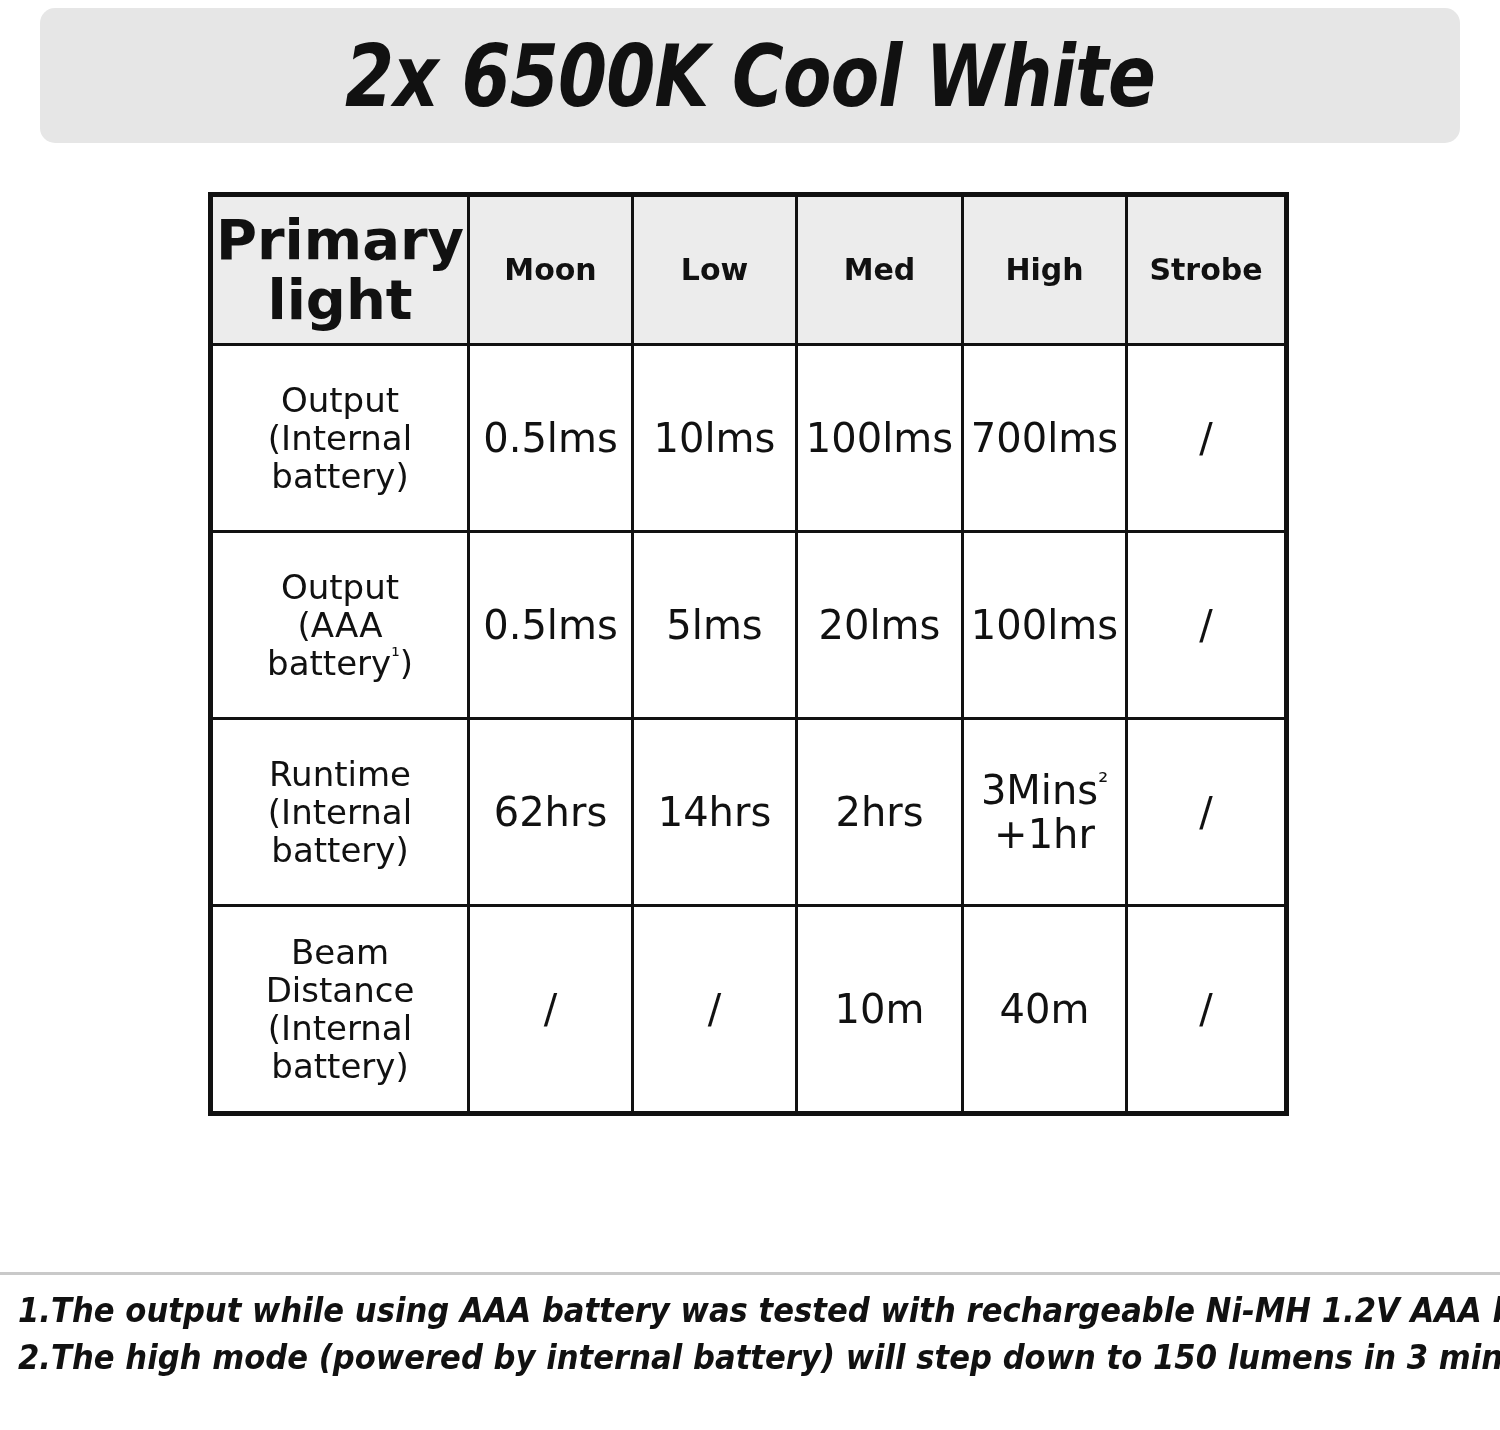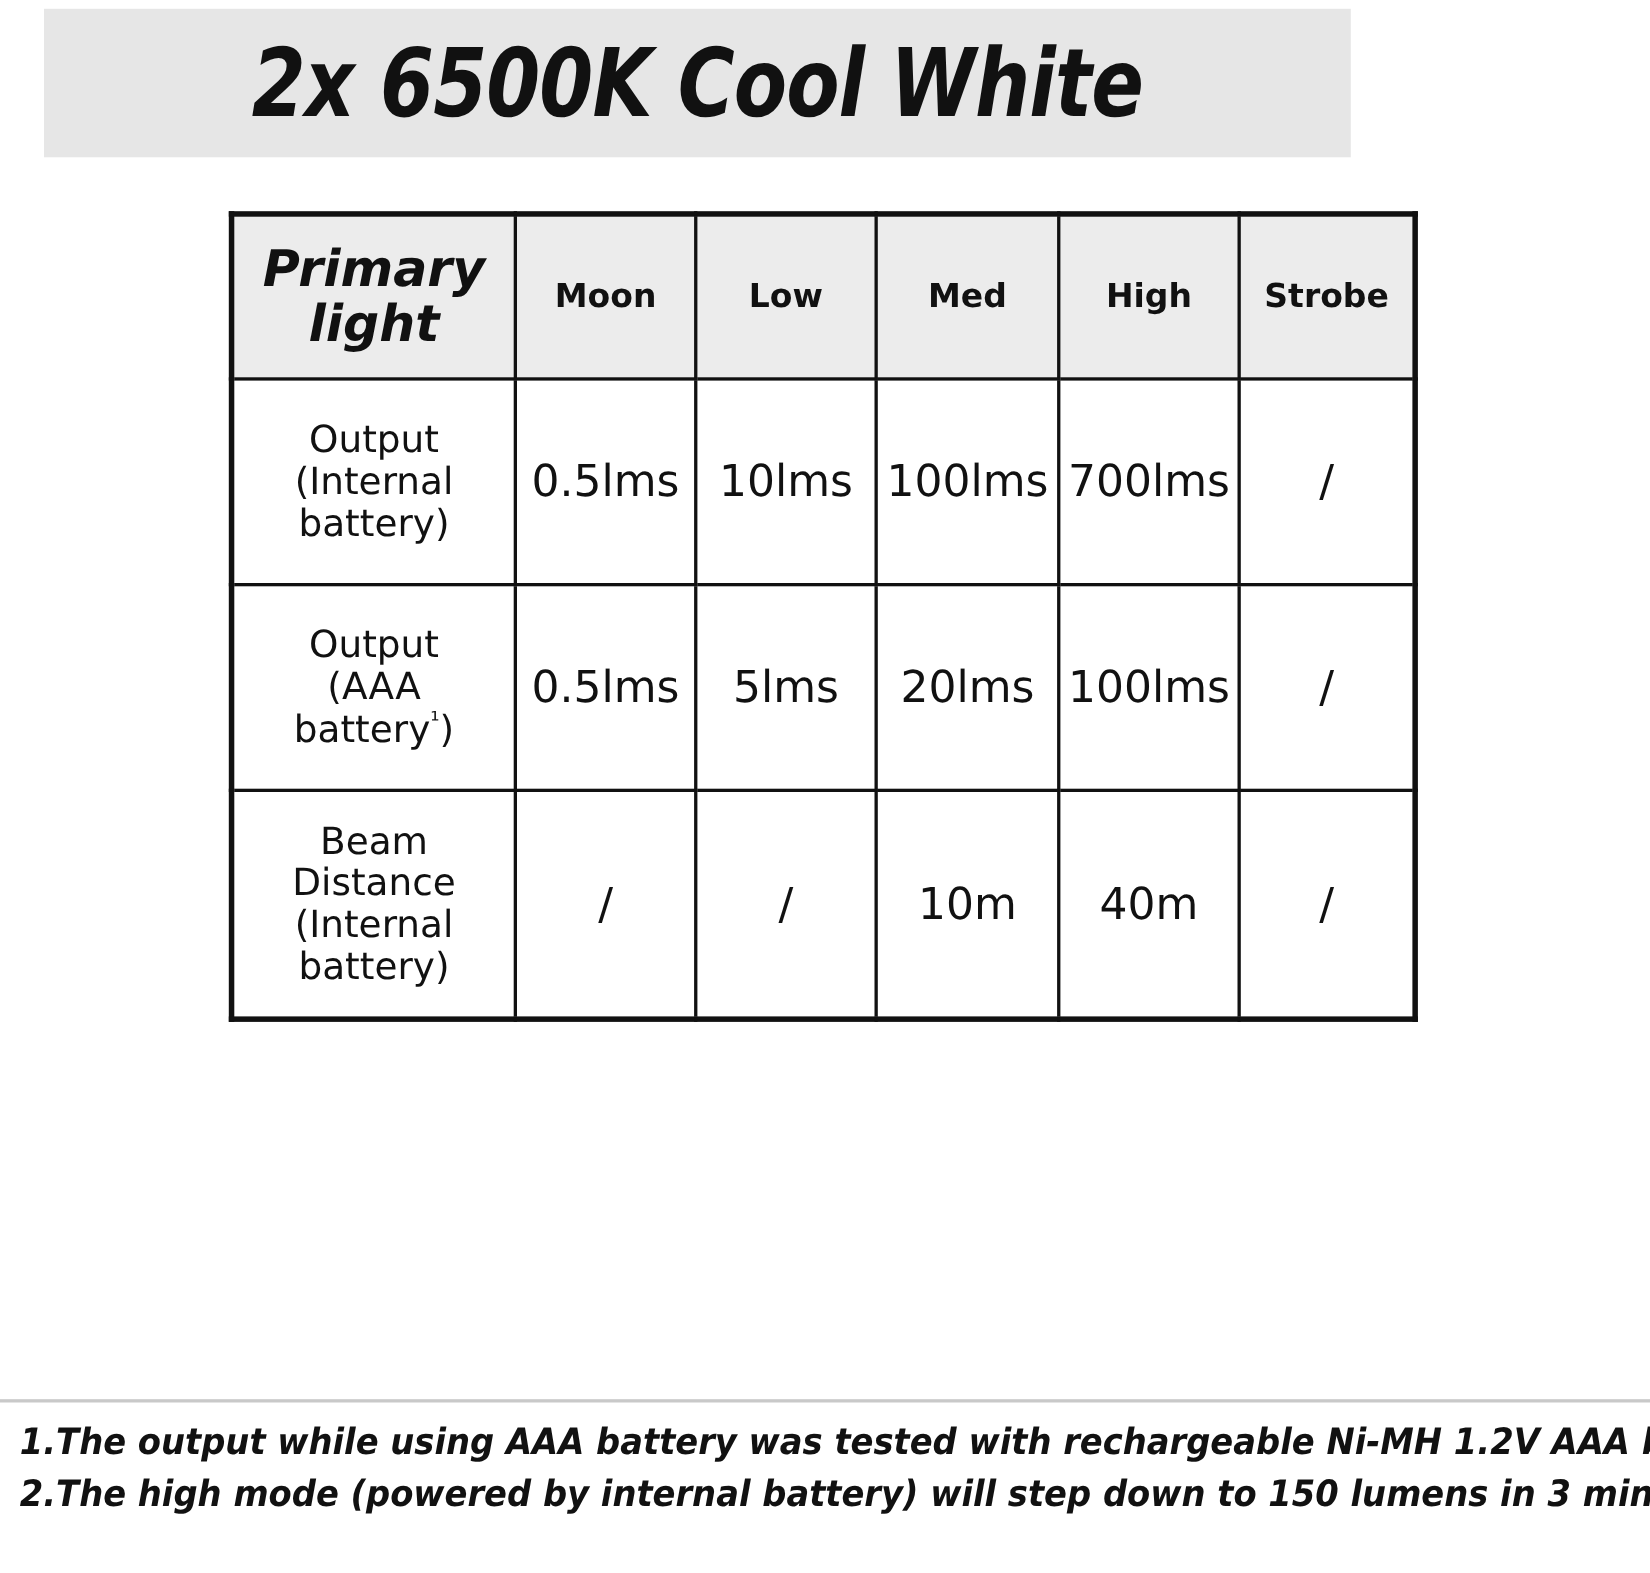--- a/index.html
+++ b/index.html
@@ -20,26 +20,27 @@
     height: 1430px;
     position: relative;
     box-sizing: border-box;
   }
 
   
   .title-banner {
     position: absolute;
     left: 40px;
     top: 8px;
-    width: 1188px;
+    width: 1420px;
     height: 135px;
     background: #e6e6e6;
     display: flex;
     align-items: center;
     justify-content: center;
+    border-radius: 15px;
   }
   .title-text {
     font-family: "DejaVu Sans", sans-serif;
     font-size: 86px;
     font-weight: bold;
     font-style: italic;
     letter-spacing: -1px;
     color: #111111;
     transform: scaleX(0.82);
     white-space: nowrap;
@@ -74,23 +75,22 @@
   col.c5 { width: 160px; }
 
   thead th {
     background: #ececec;
     height: 146px;
     font-size: 30px;
     font-weight: bold;
     line-height: 1.05;
   }
   thead th.primary {
-    font-size: 46px;
+    font-size: 56px;
     line-height: 1.08;
-    font-style: italic;
   }
 
   tbody td.rowlabel {
     font-size: 34px;
     font-weight: normal;
     line-height: 1.12;
     padding: 4px 2px;
   }
   tbody td.val {
     font-size: 40px;
@@ -174,20 +174,28 @@
           <td class="val">/</td>
         </tr>
         <tr class="r1">
           <td class="rowlabel">Output<br>(AAA<br>battery<span class="sup">¹</span>)</td>
           <td class="val">0.5lms</td>
           <td class="val">5lms</td>
           <td class="val">20lms</td>
           <td class="val">100lms</td>
           <td class="val">/</td>
         </tr>
+        <tr class="r2">
+          <td class="rowlabel">Runtime<br>(Internal<br>battery)</td>
+          <td class="val">62hrs</td>
+          <td class="val">14hrs</td>
+          <td class="val">2hrs</td>
+          <td class="val">3Mins<span class="sup">²</span><br>+1hr</td>
+          <td class="val">/</td>
+        </tr>
         <tr class="r4">
           <td class="rowlabel">Beam<br>Distance<br>(Internal<br>battery)</td>
           <td class="val">/</td>
           <td class="val">/</td>
           <td class="val">10m</td>
           <td class="val">40m</td>
           <td class="val">/</td>
         </tr>
       </tbody>
     </table>

